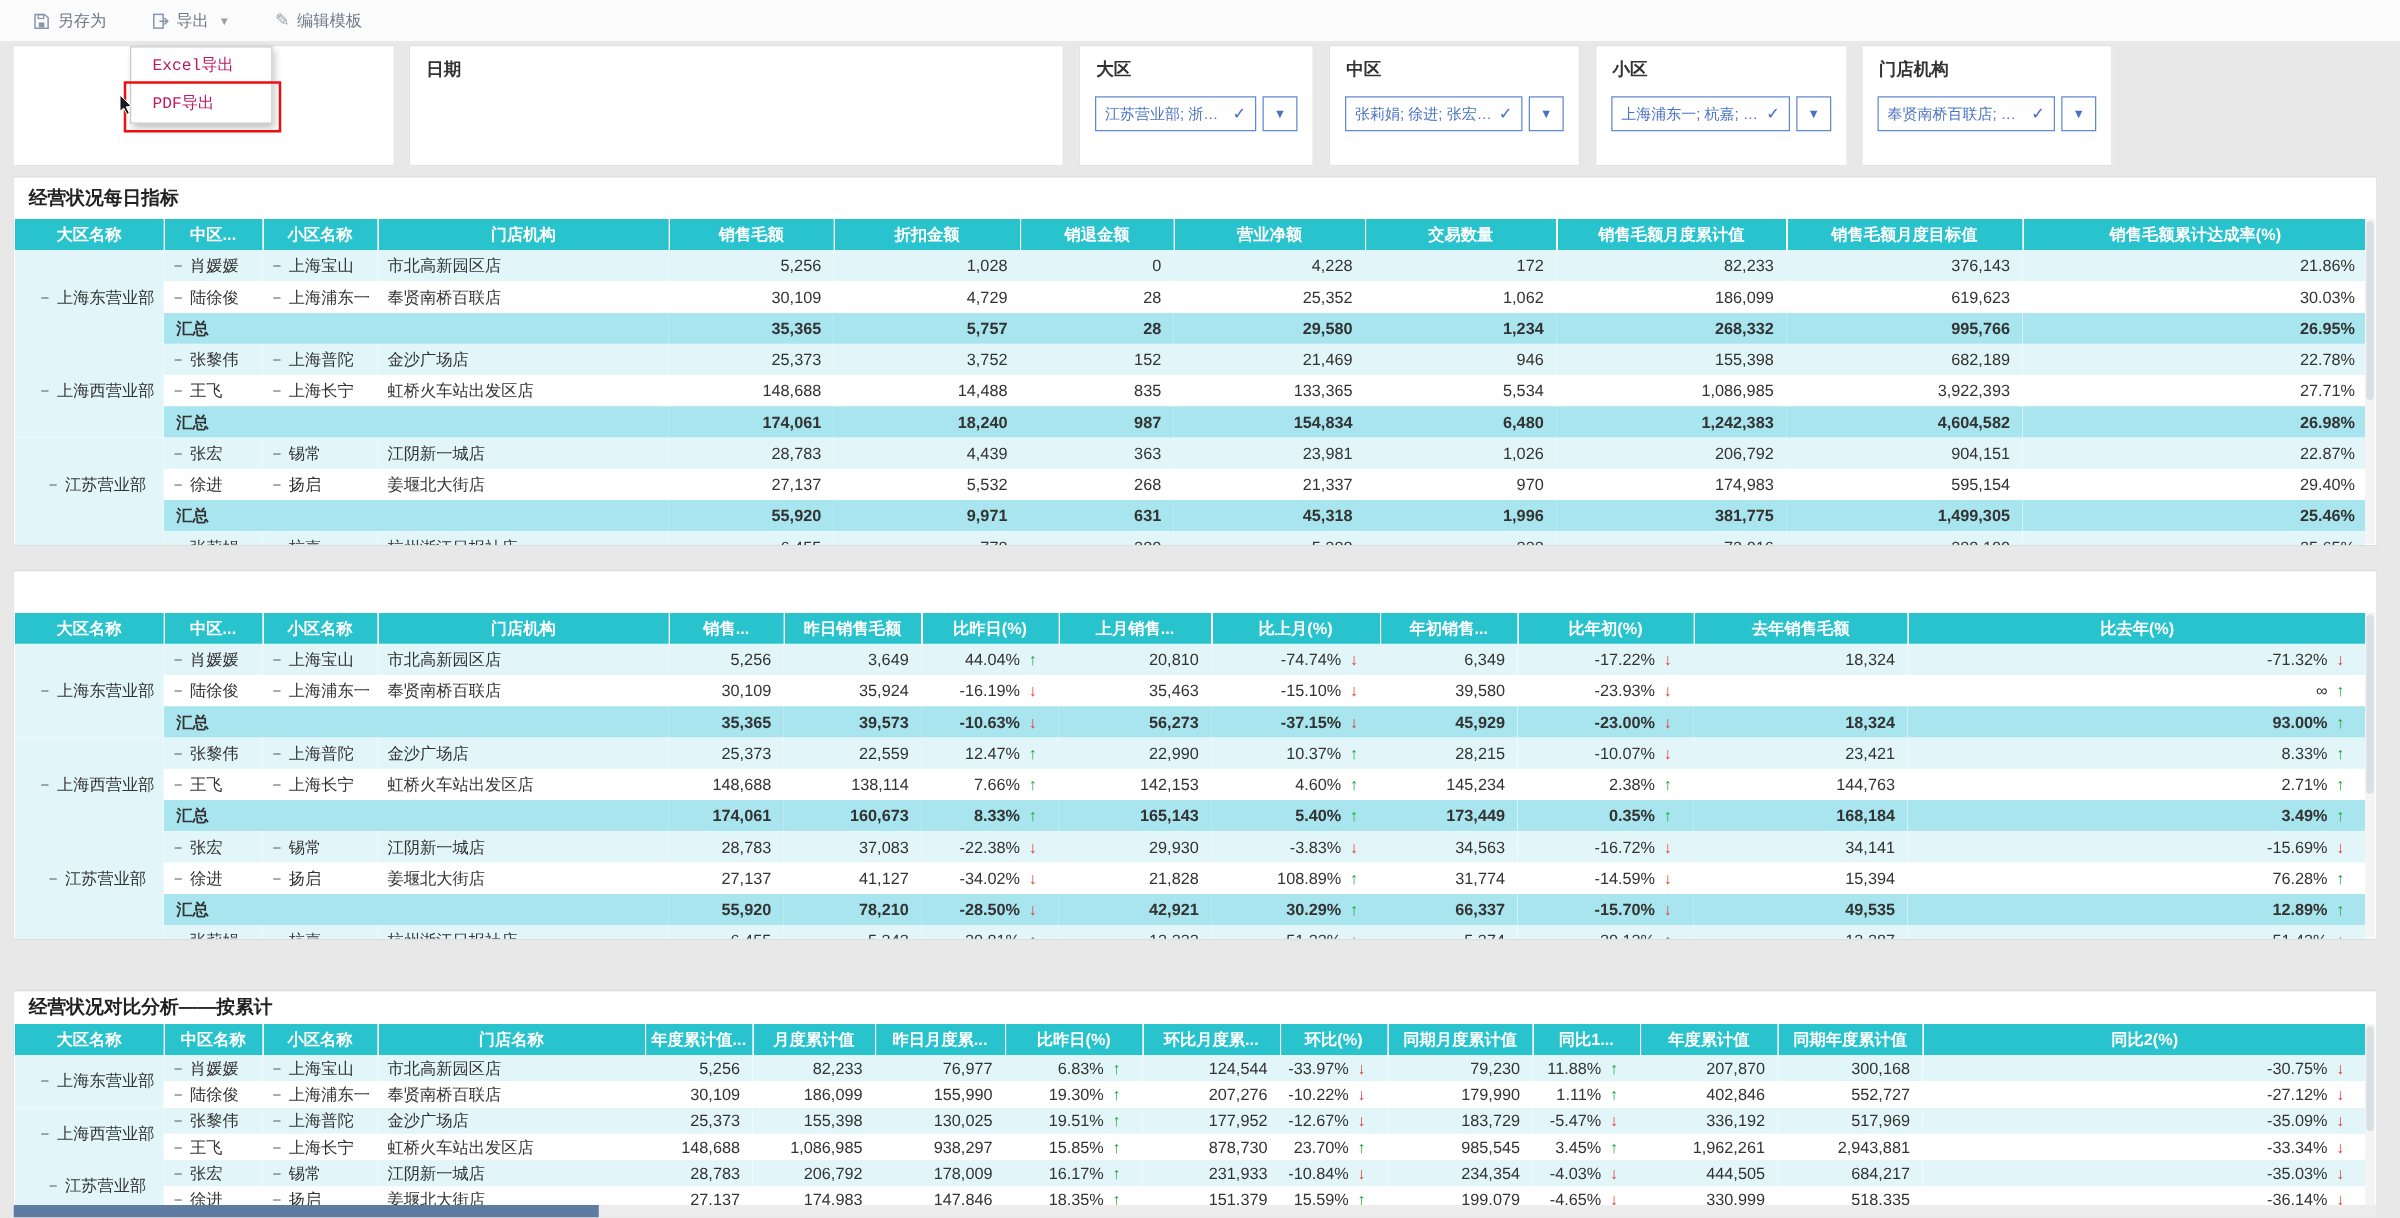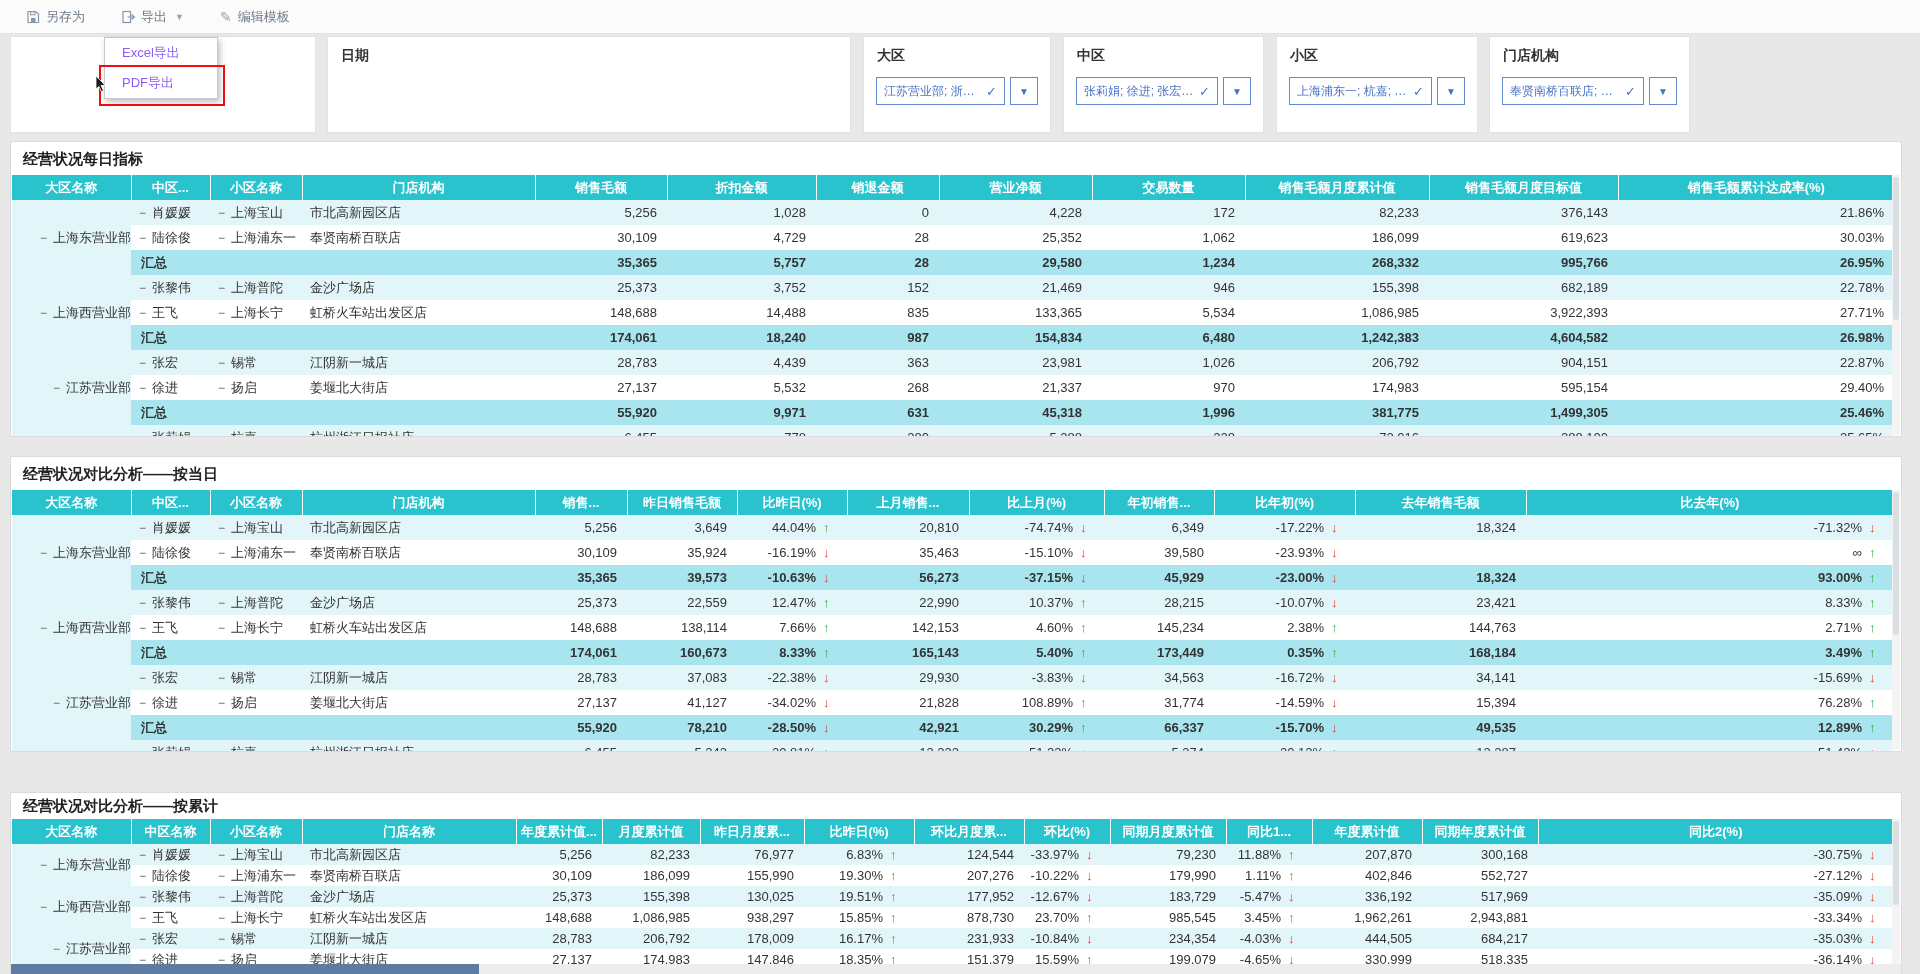--- a/index.html
+++ b/index.html
@@ -11,21 +11,21 @@
   }
   
   .toolbar{position:absolute;left:0;top:0;width:1920px;height:34px;background:#fbfbfb;
     border-bottom:1px solid #e2e2e2;display:flex;align-items:center;padding-left:26px;gap:36px;box-sizing:border-box;z-index:5;}
   .tool-btn{display:flex;align-items:center;gap:6px;color:#6f7a86;font-size:13px;cursor:pointer;}
   .tool-btn .pencil{font-size:14px;color:#9aa3ad;}
   .caret{font-size:9px;color:#98a1ab;margin-left:2px;}
   
   .menu{position:absolute;left:104px;top:37px;width:112px;background:#fff;border:1px solid #c9c9c9;
     box-shadow:2px 3px 6px rgba(0,0,0,.25);z-index:60;}
-  .menu-item{height:30px;line-height:30px;padding-left:17px;font-size:13px;color:#8b5cf6;cursor:pointer;}
+  .menu-item{height:30px;line-height:30px;padding-left:17px;font-size:13px;color:#be185d;cursor:pointer;font-family:Liberation Mono, monospace;}
   .annotation-box{position:absolute;left:-6px;top:27px;width:122px;height:37px;border:2px solid var(--annotation-red);pointer-events:none;}
   .cursor-svg{position:absolute;left:-10px;top:37px;z-index:61;}
   
   .fcard{position:absolute;top:36px;height:97px;background:#fff;border:1px solid #e2e2e2;box-sizing:border-box;}
   #fc0{left:10px;width:306px;}
   #fcDate{left:327px;width:524px;}
   #fcRegion{left:863px;width:188px;}
   #fcMid{left:1063px;width:201px;text-align:right;}
   #fcSub{left:1276px;width:202px;}
   #fcStore{left:1489px;width:201px;}
@@ -51,21 +51,21 @@
   table.grid{border-collapse:collapse;table-layout:fixed;}
   th{background:var(--header-teal);color:#fff;font-size:13px;font-weight:bold;height:25px;padding:0 4px;
     border-right:1px solid rgba(255,255,255,.55);overflow:hidden;white-space:nowrap;text-align:center;}
   th:last-child{border-right:none;}
   td{font-size:13px;color:#333;padding:0;overflow:hidden;white-space:nowrap;box-sizing:border-box;}
   tr.r-alt{background:var(--row-alt);}
   tr.r-sum{background:var(--row-sum);}
   tr.r-sum td{font-weight:bold;}
   .td-num{text-align:right;padding-right:10px;}
   .td-left{text-align:left;padding-left:8px;}
-  .group-cell{text-align:right;padding-left:13px;}
+  .group-cell{text-align:center;padding-left:13px;}
   .sum-label{padding-left:10px;font-weight:bold;}
   .tree{display:inline-block;margin-right:6px;color:#666;font-size:12px;cursor:pointer;}
   .arrow{display:inline-block;width:14px;margin-left:7px;font-weight:bold;font-style:italic;text-align:left;}
   .up{color:var(--trend-up);}
   .down{color:var(--trend-down);}
   
   .vscroll{position:absolute;right:1px;top:33px;bottom:1px;width:8px;background:#f4f4f4;}
   #s3 .vscroll{top:26px;}
   .vthumb{position:absolute;left:1px;right:1px;top:2px;height:55%;background:#d9dfe3;border-radius:3px;}
   .hscroll{position:absolute;left:11px;bottom:0;width:1890px;height:10px;background:#ededed;z-index:70;}
@@ -329,21 +329,20 @@
           </tr>
         </tbody>
       </table>
     </div>
   <div class="vscroll">
       <div class="vthumb"></div>
     </div>
 </div>
 
 <div class="section" id="s2">
-  <div class="sec-title">经营状况对比分析——按当日</div>
   <div class="tbl-wrap">
       <table class="grid" style="width: 1881px;">
         <colgroup>
           <col style="width: 119px;">
           <col style="width: 79px;">
           <col style="width: 92px;">
           <col style="width: 233px;">
           <col style="width: 92px;">
           <col style="width: 110px;">
           <col style="width: 110px;">

